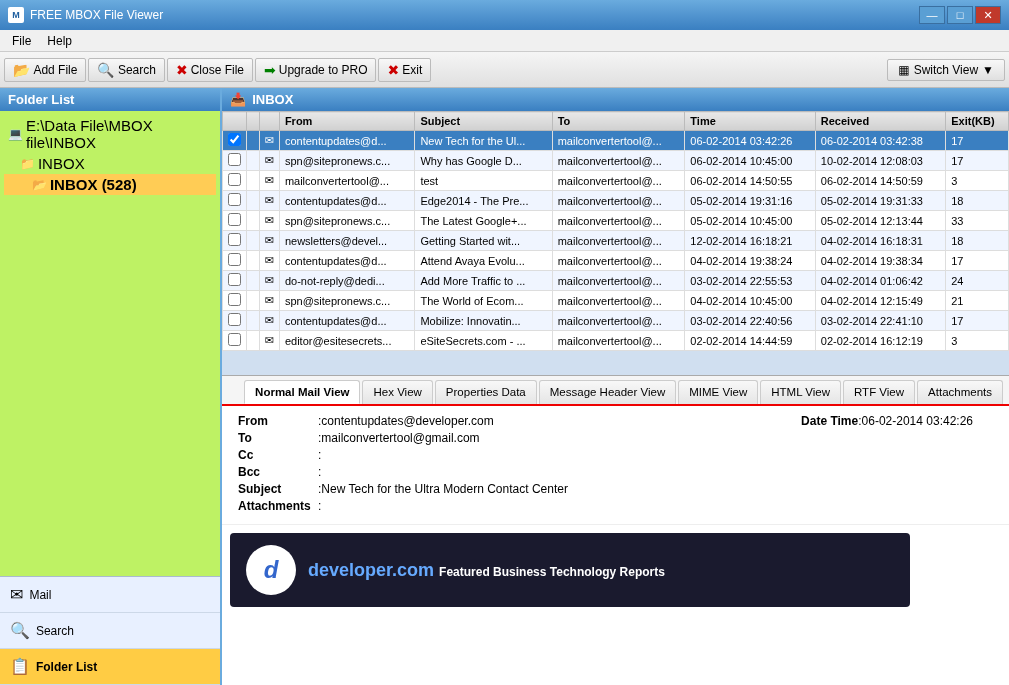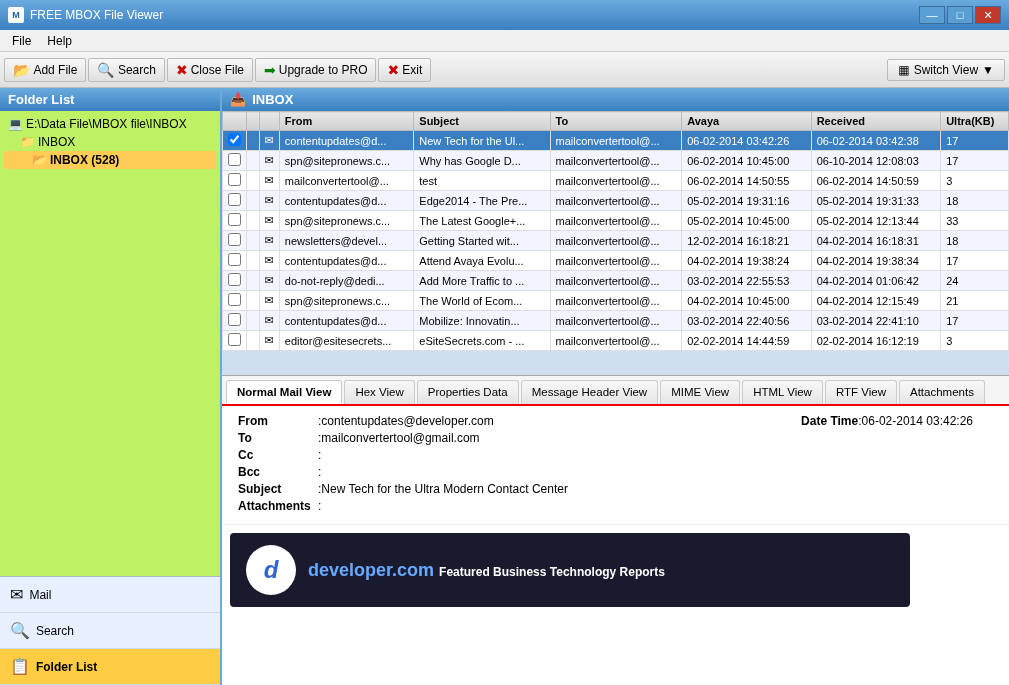--- a/index.html
+++ b/index.html
@@ -59,21 +59,21 @@
     }
     #folder-list-header {
       background: linear-gradient(to bottom, #6aabde, #3a7fc1);
       color: white; font-weight: bold; padding: 4px 8px; font-size: 13px;
     }
     #folder-tree {
       flex: 1; overflow-y: auto; padding: 4px;
     }
     .folder-item { display: flex; align-items: center; gap: 3px; padding: 2px 4px; cursor: pointer; }
     .folder-icon { font-size: 12px; }
-    .folder-label { font-size: 12px; }
+    .folder-label { font-size: 15px; }
     .folder-indent { padding-left: 16px; }
     .folder-indent2 { padding-left: 28px; }
     .folder-selected { background: #ffcc55; font-weight: bold; }
 
     #sidebar-bottom {
       border-top: 1px solid #aabbd0;
     }
     .sidebar-nav-item {
       display: flex; align-items: center; gap: 6px; padding: 8px 10px;
       cursor: pointer; border-bottom: 1px solid #ccd8e8; background: #e8f0ff;
@@ -111,20 +111,21 @@
     #email-table tbody tr:nth-child(odd) { background: #ffffff; }
     #email-table tbody tr.selected { background: #3a7fc1; color: white; }
     #email-table td { border: 1px solid #ddd; padding: 2px 5px; white-space: nowrap; overflow: hidden; max-width: 120px; text-overflow: ellipsis; }
     .email-checkbox { width: 16px; }
     .email-icon-cell { width: 20px; text-align: center; }
 
     
     #view-tabs {
       display: flex; border-bottom: 2px solid #e00; background: #f5f5f5;
       padding: 4px 4px 0 4px;
+      justify-content: flex-end;
     }
     .view-tab {
       padding: 5px 10px; cursor: pointer; font-size: 11.5px; border: 1px solid #ccc;
       background: linear-gradient(to bottom, #f8f8f8, #e5e5e5); margin-right: 2px;
       border-bottom: none; border-radius: 3px 3px 0 0;
     }
     .view-tab.active { background: white; border-bottom: 1px solid white; font-weight: bold; }
 
     
     #email-preview {
@@ -255,23 +256,23 @@
     <div id="email-table-container">
       <table id="email-table">
         <thead>
           <tr>
             <th class="email-checkbox"></th>
             <th></th>
             <th></th>
             <th>From</th>
             <th>Subject</th>
             <th>To</th>
-            <th>Avaya</th>
+            <th>Time</th>
             <th>Received</th>
-            <th>Ultra(KB)</th>
+            <th>Exit(KB)</th>
           </tr>
         </thead>
         <tbody id="email-tbody">
         <tr class="selected">
       <td><input type="checkbox" checked="" style=""></td>
       <td></td>
       <td class="email-icon-cell">✉</td>
       <td>contentupdates@d...</td>
       <td>New Tech for the Ul...</td>
       <td>mailconvertertool@...</td>
@@ -280,21 +281,21 @@
       <td>17</td>
     </tr>
             <tr>
       <td><input type="checkbox" style=""></td>
       <td></td>
       <td class="email-icon-cell">✉</td>
       <td>spn@sitepronews.c...</td>
       <td>Why has Google D...</td>
       <td>mailconvertertool@...</td>
       <td>06-02-2014 10:45:00</td>
-      <td>06-10-2014 12:08:03</td>
+      <td>10-02-2014 12:08:03</td>
       <td>17</td>
     </tr>
             <tr>
       <td><input type="checkbox" style=""></td>
       <td></td>
       <td class="email-icon-cell">✉</td>
       <td>mailconvertertool@...</td>
       <td>test</td>
       <td>mailconvertertool@...</td>
       <td>06-02-2014 14:50:55</td>

